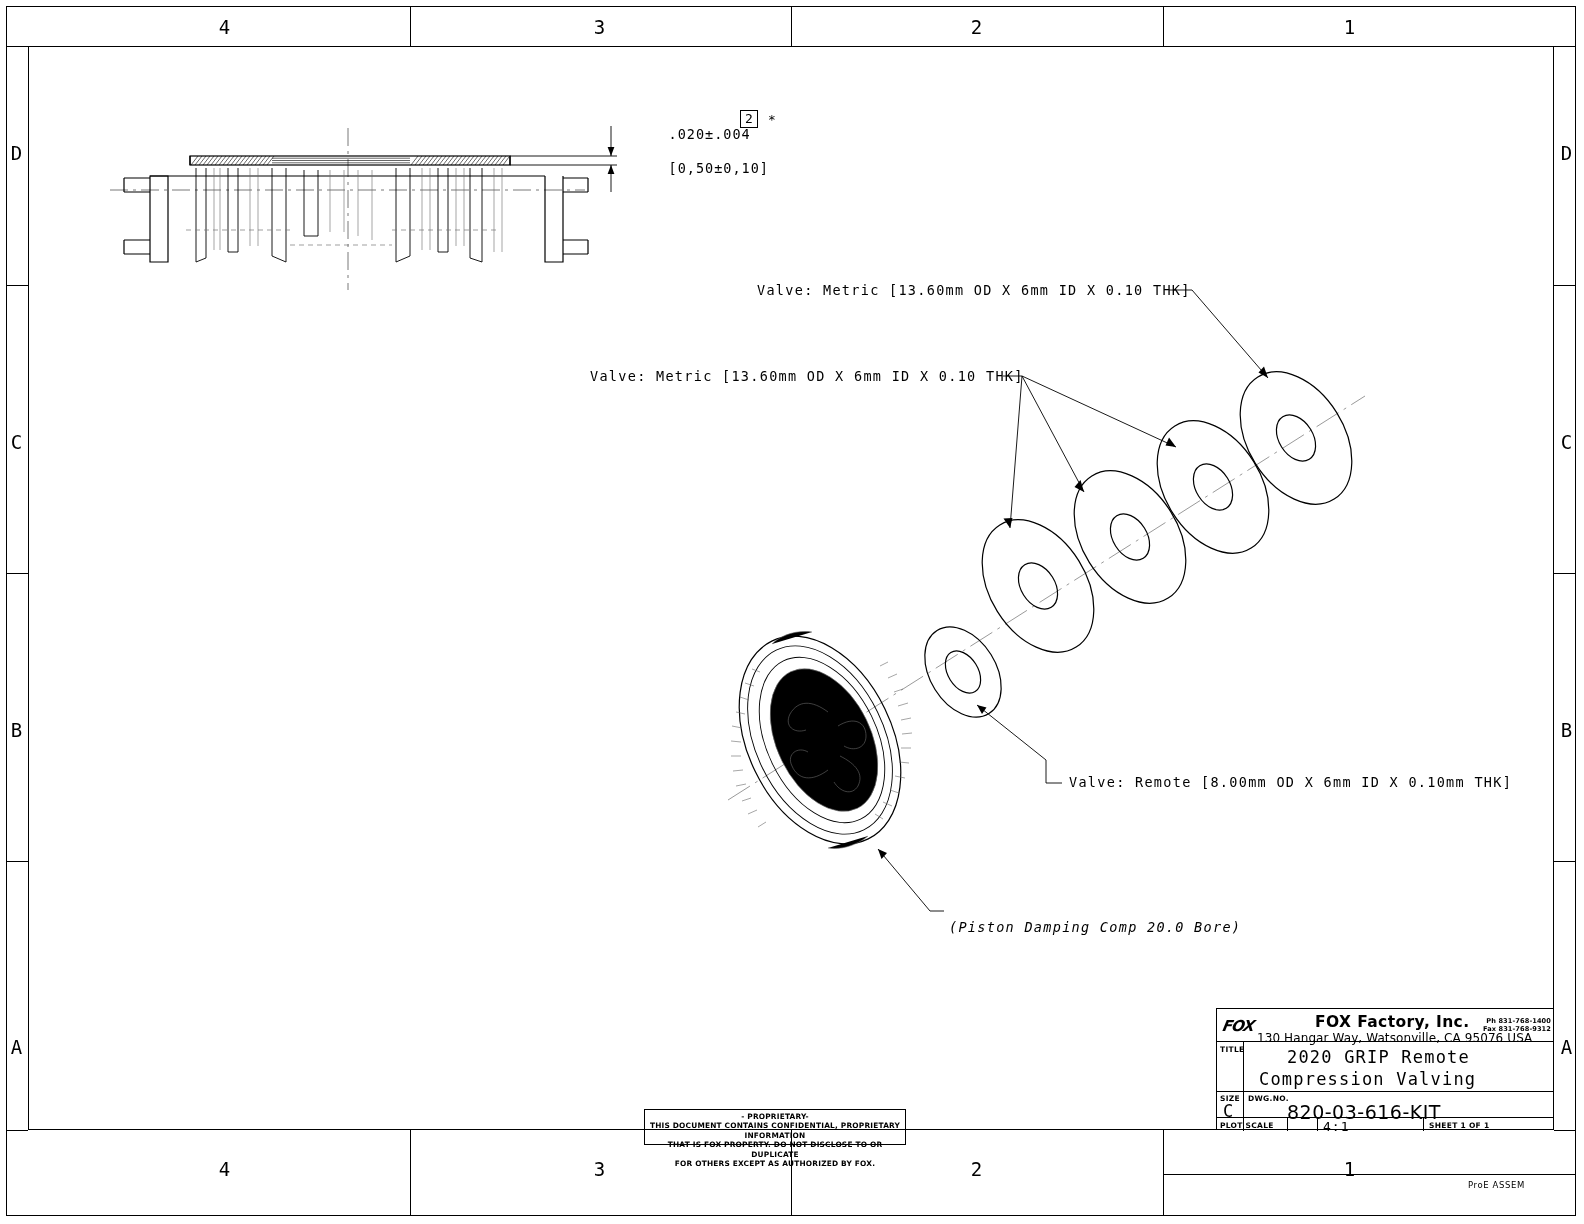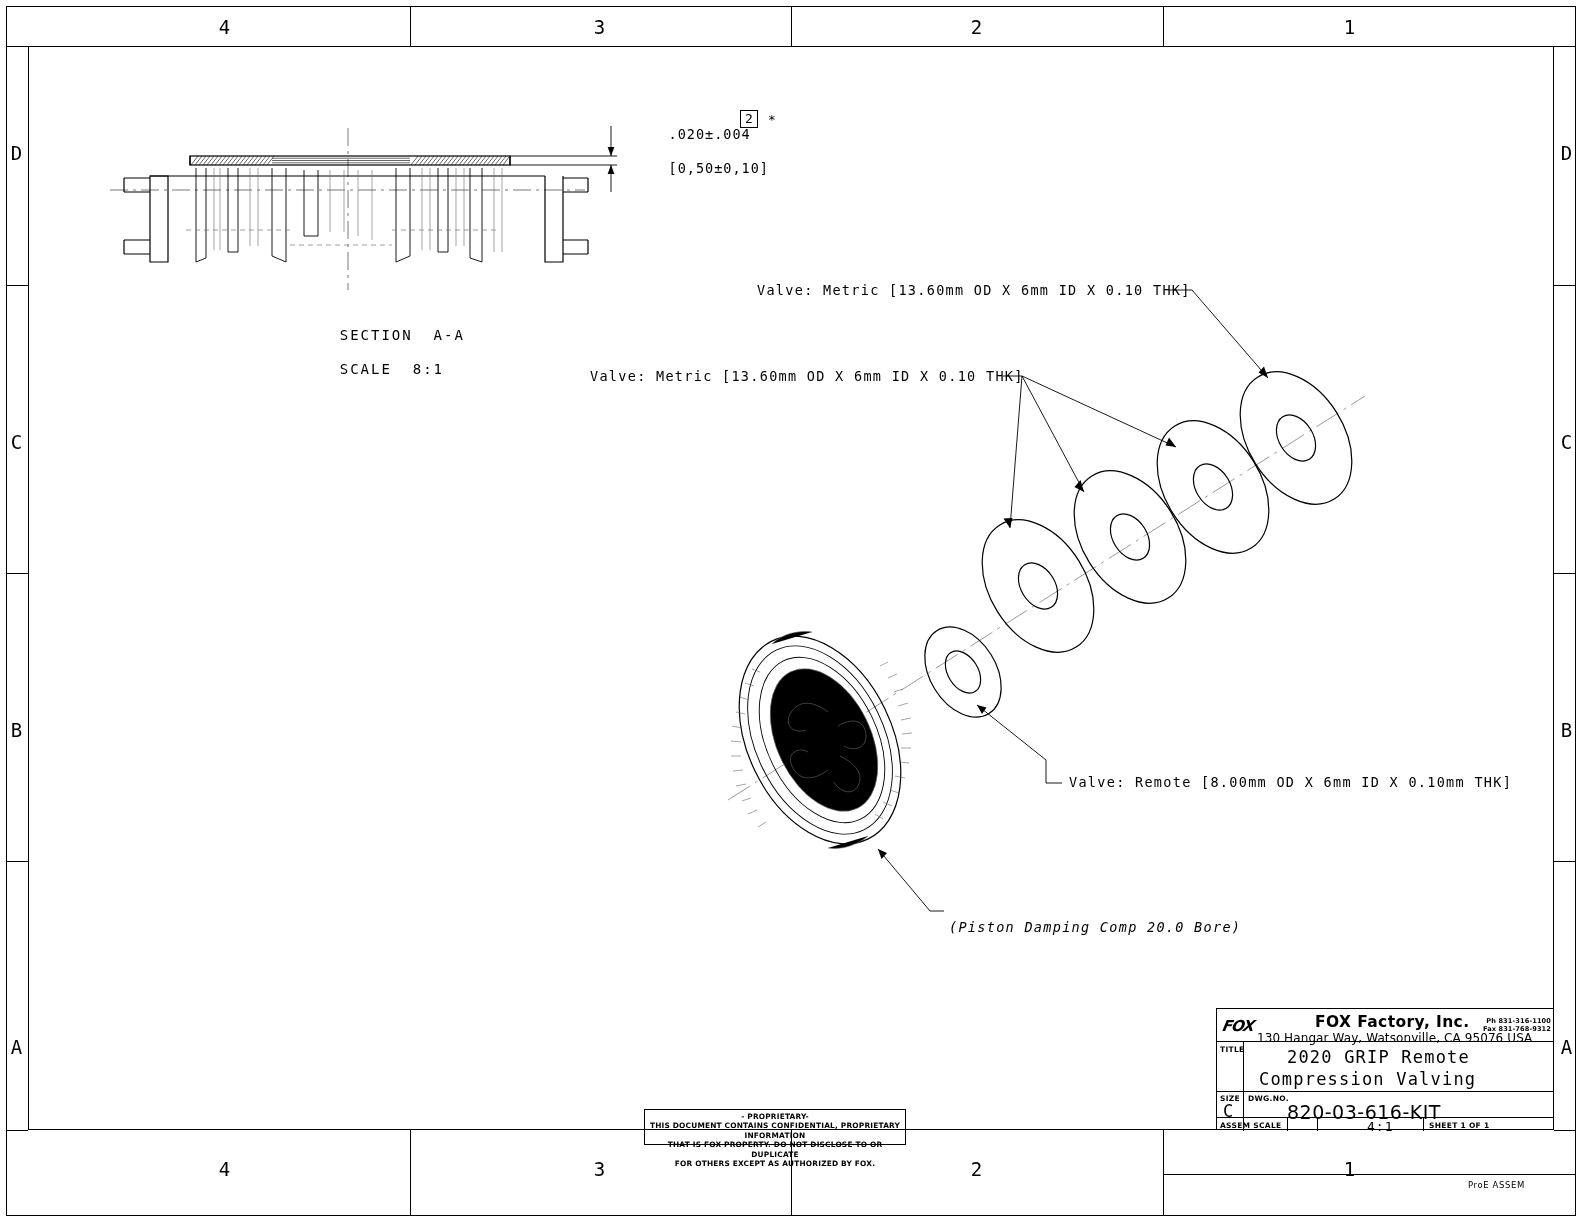--- a/index.html
+++ b/index.html
@@ -23,21 +23,21 @@
   .section-label{position:absolute;font-size:14px;letter-spacing:2px;line-height:17px;white-space:pre;}
 
   
   .dim{position:absolute;font-size:13.5px;letter-spacing:1px;line-height:17px;white-space:pre;}
   .fcbox{position:absolute;border:1.2px solid #000;font-size:13px;padding:0 4px;line-height:16px;}
 
   
   .tb{position:absolute;border:1.3px solid #000;box-sizing:border-box;}
   .tb-lbl{position:absolute;font-size:7.5px;letter-spacing:.3px;font-family:"DejaVu Sans",sans-serif;font-weight:bold;}
   .tb-val{position:absolute;font-size:17px;letter-spacing:1.2px;}
-  .tb-val-sm{position:absolute;font-size:13px;letter-spacing:1px;margin-left:44px;}
+  .tb-val-sm{position:absolute;font-size:13px;letter-spacing:1px;}
 
   .prop{position:absolute;border:1.2px solid #000;box-sizing:border-box;text-align:center;
         font-family:"DejaVu Sans",sans-serif;font-weight:bold;font-size:7.4px;line-height:9.4px;letter-spacing:.2px;padding-top:2px;}
 
   .foxname{position:absolute;font-family:"DejaVu Sans",sans-serif;font-weight:bold;font-size:15.5px;letter-spacing:.4px;}
   .foxaddr{position:absolute;font-family:"DejaVu Sans",sans-serif;font-weight:normal;font-size:12px;letter-spacing:.1px;}
   .foxph{position:absolute;font-family:"DejaVu Sans",sans-serif;font-weight:bold;font-size:6.6px;line-height:8.4px;text-align:right;letter-spacing:.1px;}
   .foxlogo{position:absolute;font-family:"DejaVu Sans",sans-serif;font-weight:bold;font-style:italic;font-size:15px;
            letter-spacing:-1px;transform:skewX(-12deg);}
   .proe{position:absolute;font-family:"DejaVu Sans",sans-serif;font-size:8.5px;letter-spacing:.6px;}
@@ -331,24 +331,20 @@
     </g>
   </svg>
 
   <div class="dim" style="left:632px;top:109px;">
     <span>.020±.004</span><br>
     <span>[0,50±0,10]</span>
   </div>
   <div class="fcbox" style="left:740px;top:110px;">2</div>
   <div class="note-s" style="left:768px;top:112px;">*</div>
 
-  <div class="section-label" style="left:298px;top:310px;">
-    <span>SECTION  A-A</span><br>
-    <span>SCALE  8:1</span>
-  </div>
 
   <div class="note" style="left:757px;top:282px;">Valve: Metric [13.60mm OD X 6mm ID X 0.10 THK]</div>
   <div class="note" style="left:590px;top:368px;">Valve: Metric [13.60mm OD X 6mm ID X 0.10 THK]</div>
   <div class="note" style="left:1069px;top:774px;">Valve: Remote [8.00mm OD X 6mm ID X 0.10mm THK]</div>
 
   <div class="note" style="left:949px;top:919px;font-style:italic;">(Piston Damping Comp 20.0 Bore)</div>
 
   <div class="prop" style="left:644px;top:1109px;width:262px;height:36px;">
     <div>- PROPRIETARY-</div>
     <div>THIS DOCUMENT CONTAINS CONFIDENTIAL, PROPRIETARY INFORMATION</div>
@@ -366,33 +362,33 @@
     <div style="position:absolute;left:26px;top:108px;width:1.2px;height:14px;background:#000;"></div>
     <div style="position:absolute;left:70px;top:108px;width:1.2px;height:14px;background:#000;"></div>
     <div style="position:absolute;left:100px;top:108px;width:1.2px;height:14px;background:#000;"></div>
     <div style="position:absolute;left:206px;top:108px;width:1.2px;height:14px;background:#000;"></div>
     <div style="position:absolute;left:26px;top:32px;width:1.2px;height:50px;background:#000;"></div>
 
     <div class="foxlogo" style="left:6px;top:8px;">FOX</div>
     <div class="foxname" style="left:98px;top:4px;">FOX Factory, Inc.</div>
     <div class="foxaddr" style="left:40px;top:22px;">130 Hangar Way, Watsonville, CA 95076 USA</div>
     <div class="foxph" style="left:248px;top:8px;width:86px;">
-      <span>Ph 831-316-1100</span><br>
+      <span>Ph 831-768-1400</span><br>
       <span>Fax 831-768-9312</span>
     </div>
 
     <div class="tb-lbl" style="left:3px;top:36px;">TITLE</div>
     <div class="tb-val" style="left:70px;top:38px;">2020 GRIP Remote</div>
     <div class="tb-val" style="left:42px;top:60px;">Compression Valving</div>
 
     <div class="tb-lbl" style="left:3px;top:85px;">SIZE</div>
     <div class="tb-lbl" style="left:31px;top:85px;">DWG.NO.</div>
     <div class="tb-val" style="left:6px;top:92px;">C</div>
     <div class="tb-val" style="left:70px;top:92px;font-family:'DejaVu Sans',sans-serif;font-size:19px;letter-spacing:0.5px;">820-03-616-KIT</div>
 
-    <div class="tb-lbl" style="left:3px;top:112px;">ASSEM SCALE</div>
+    <div class="tb-lbl" style="left:3px;top:112px;">PLOT SCALE</div>
     <div class="tb-val-sm" style="left:106px;top:110px;">4:1</div>
     <div class="tb-lbl" style="left:212px;top:112px;">SHEET 1 OF 1</div>
   </div>
 
   <div class="proe" style="left:1468px;top:1180px;">ProE ASSEM</div>
 
 </div>
 
 </body></html>

